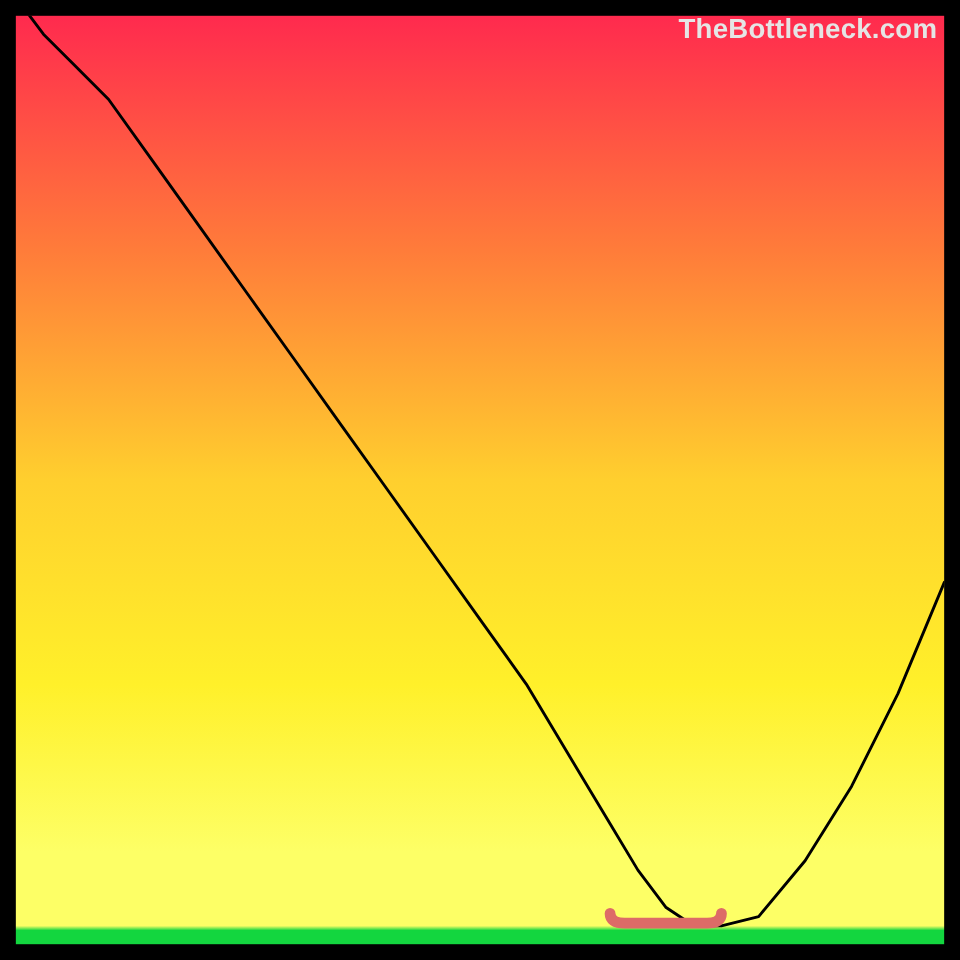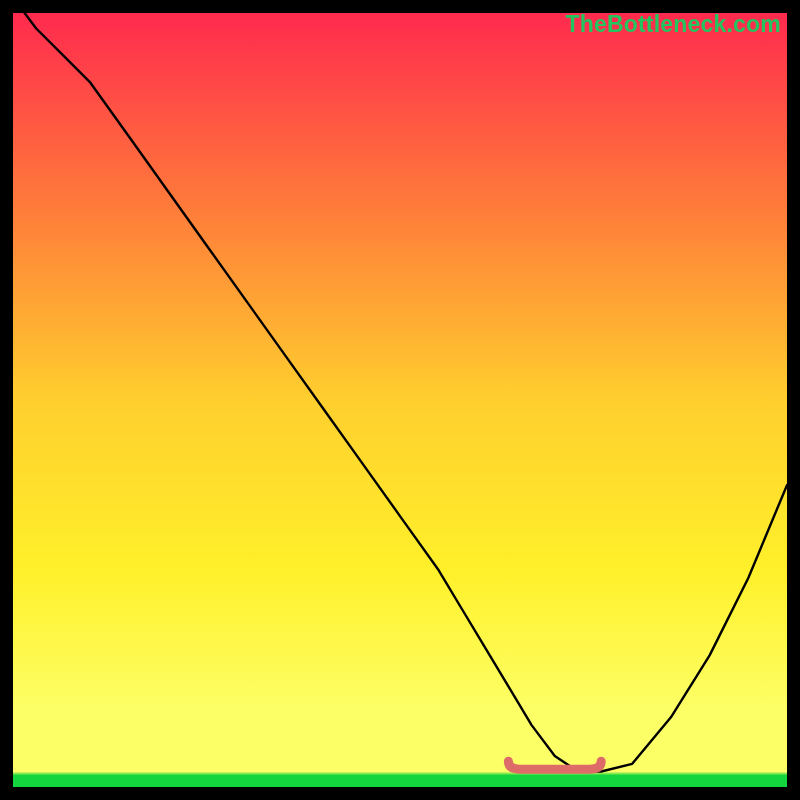--- a/index.html
+++ b/index.html
@@ -18,21 +18,21 @@
     height: 774px;
     background: #000;
   }
   .watermark {
     position: absolute;
     top: -2px;
     right: 6px;
     font-family: Arial, Helvetica, sans-serif;
     font-size: 23px;
     font-weight: 600;
-    color: #22c55e;
+    color: #e5e5e5;
     letter-spacing: 0.2px;
     z-index: 5;
   }
   svg.plot {
     position: absolute;
     left: 0;
     top: 0;
     width: 774px;
     height: 774px;
     display: block;

